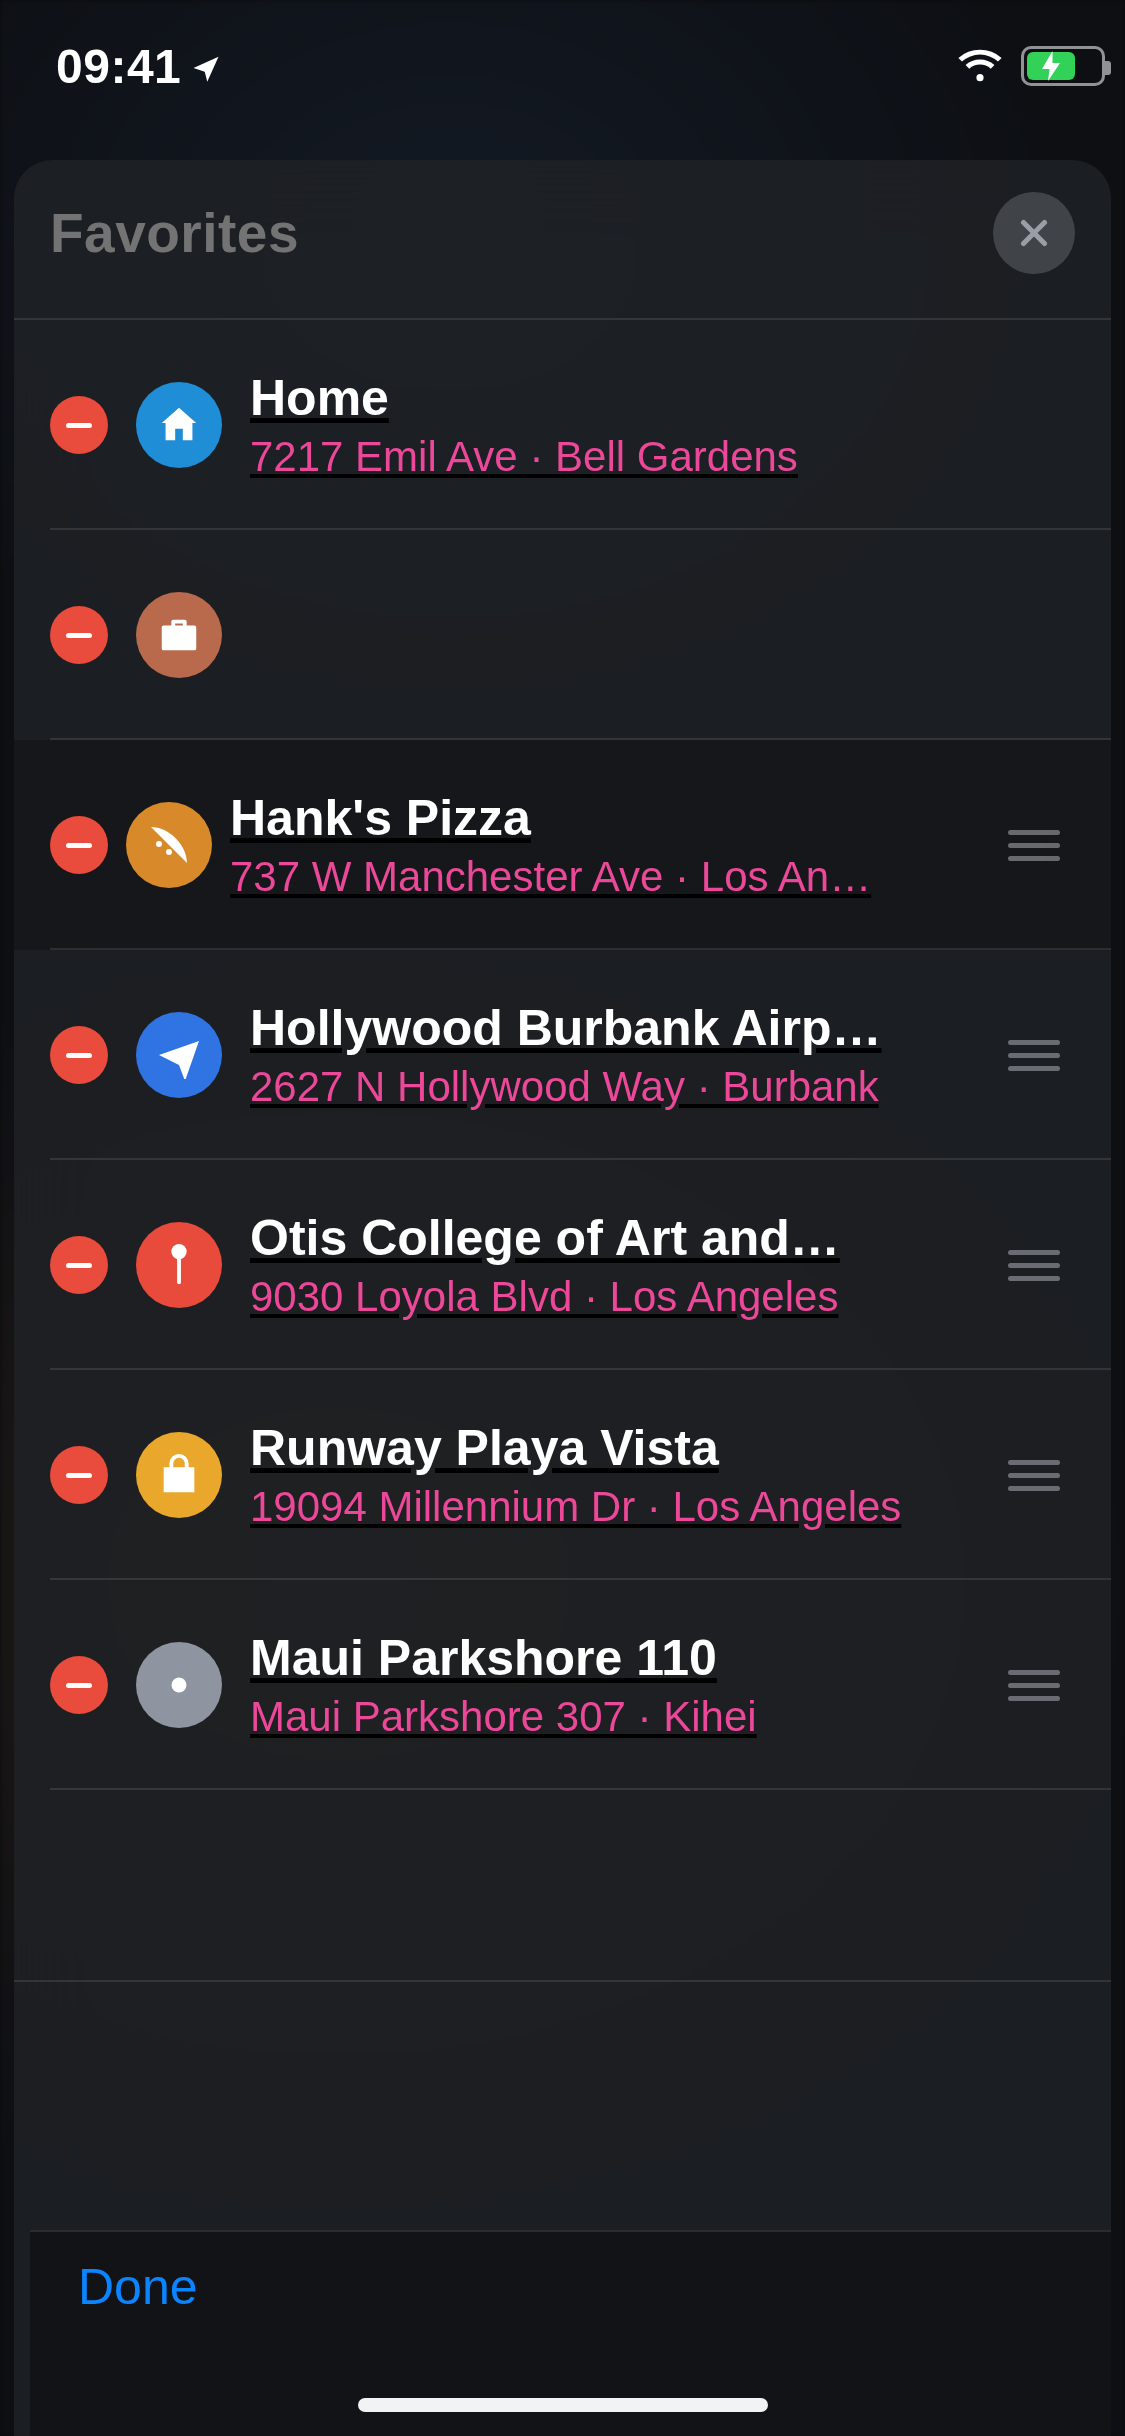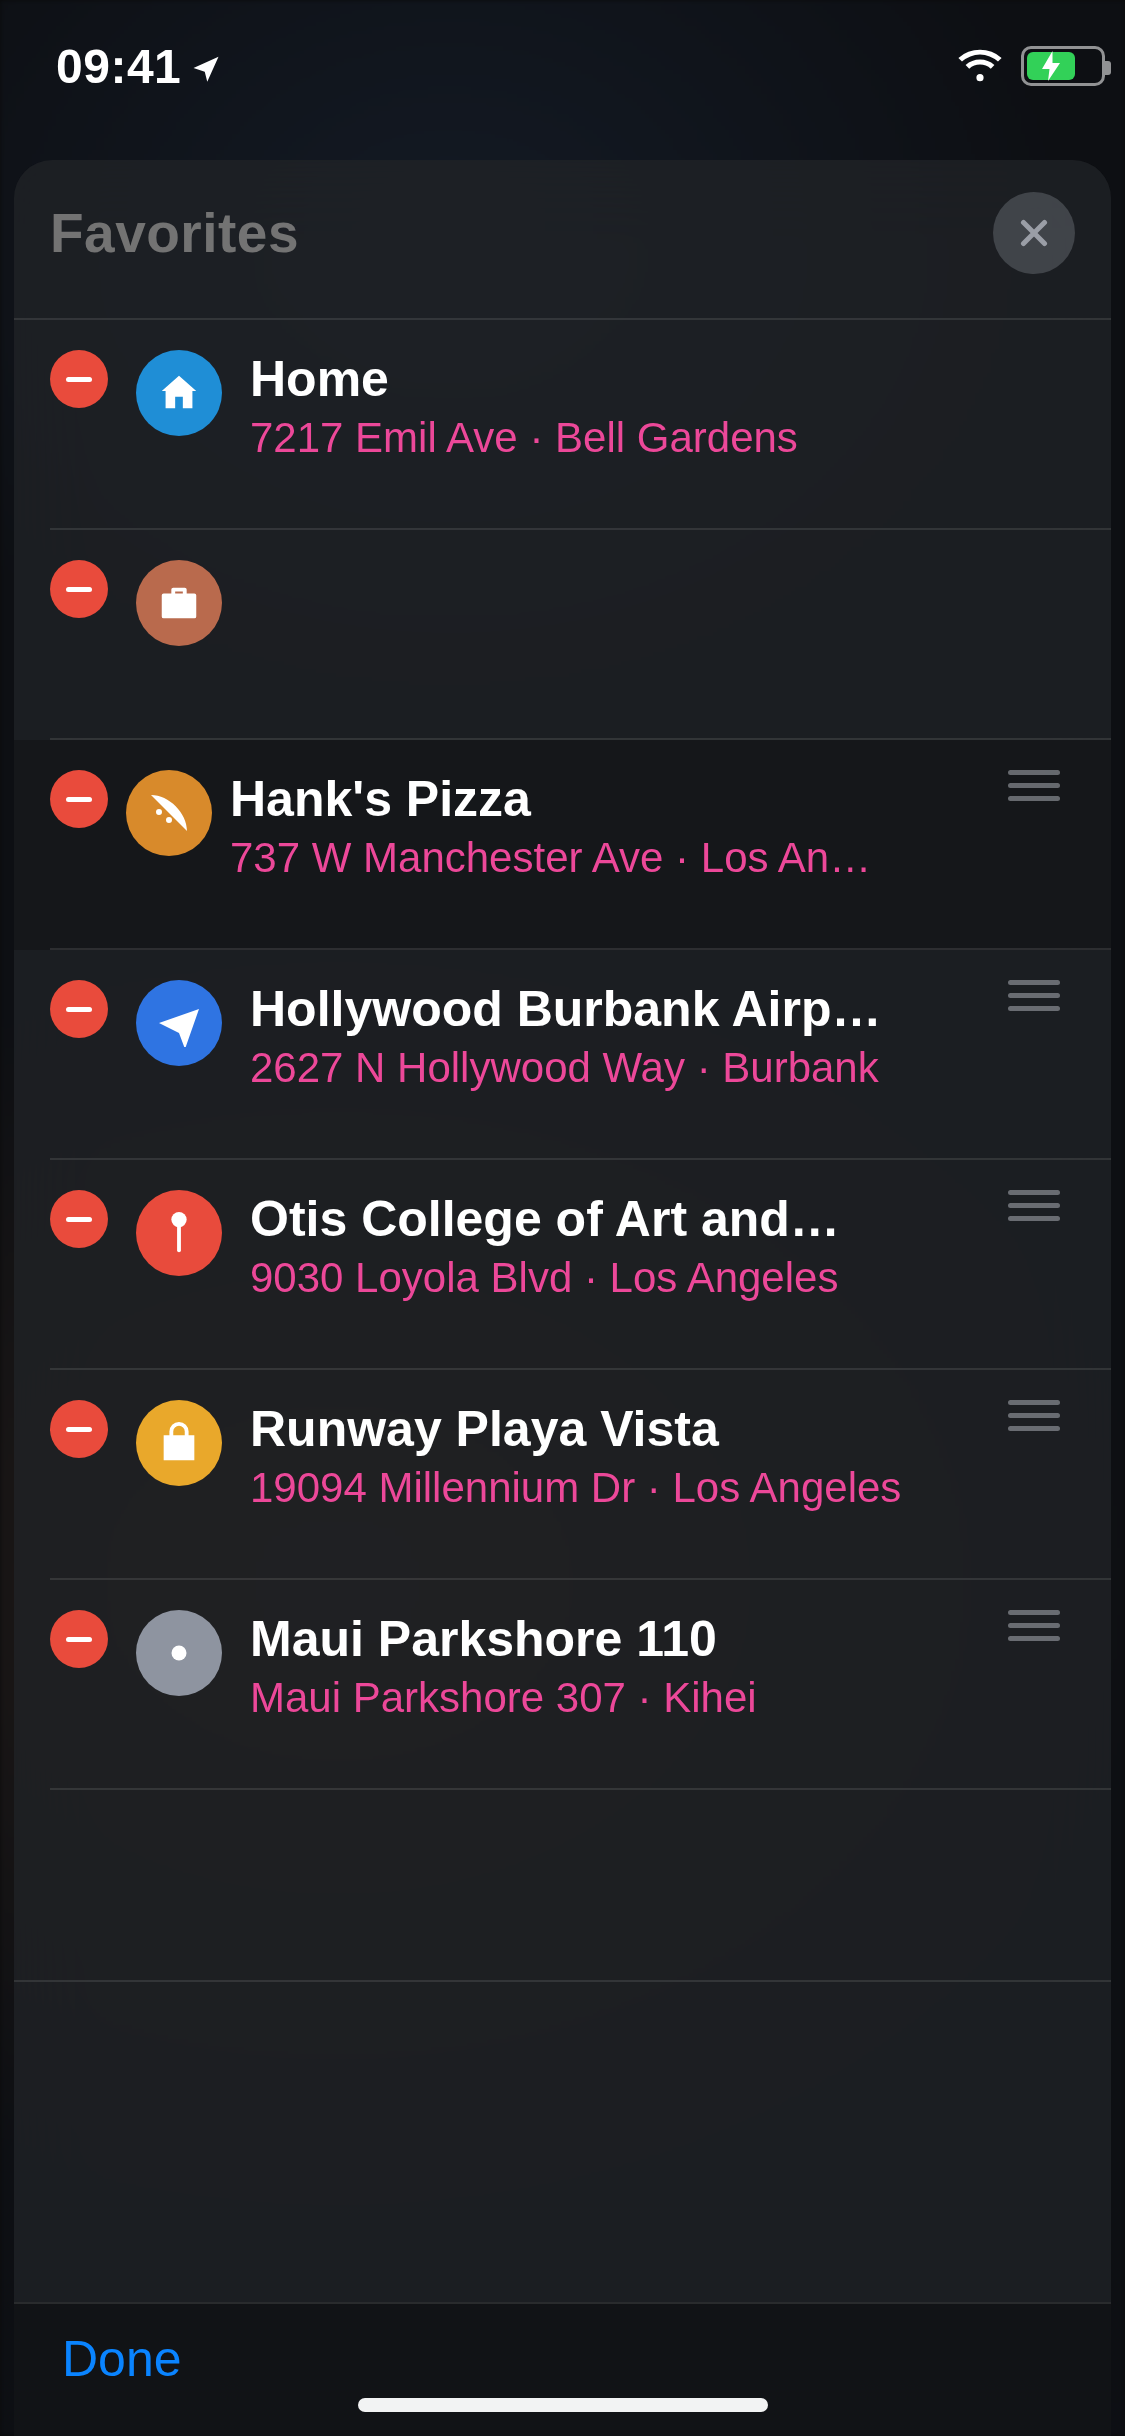--- a/index.html
+++ b/index.html
@@ -126,24 +126,25 @@
   }
 
   .list {
     display: flex;
     flex-direction: column;
   }
 
   .row {
     position: relative;
     display: flex;
-    align-items: flex-start;
+    align-items: center;
     padding: 30px 48px 30px 36px;
     min-height: 210px;
     gap: 28px;
+    text-decoration: underline;
   }
   .row.highlight {
     background: rgba(0,0,0,0.22);
     gap: 18px;
   }
   .row-sep {
     position: absolute;
     left: 36px;
     right: 0;
     bottom: 0;
@@ -223,25 +224,25 @@
   .drag-handle .bar {
     width: 52px;
     height: 5px;
     background: #a9adb4;
     border-radius: 3px;
   }
 
   
   .footer {
     position: absolute;
-    left: 0; right: 0;
+    left: 16px; right: 0;
     bottom: 0;
     border-top: 2px solid rgba(255,255,255,0.10);
     background: rgba(16,18,22,0.92);
-    padding: 26px 48px 48px 48px;
+    padding: 26px 48px 120px 48px;
   }
   .footer-done {
     color: #0a84ff;
     font-size: 50px;
     font-weight: 400;
   }
 
   
   .home-indicator {
     position: absolute;

